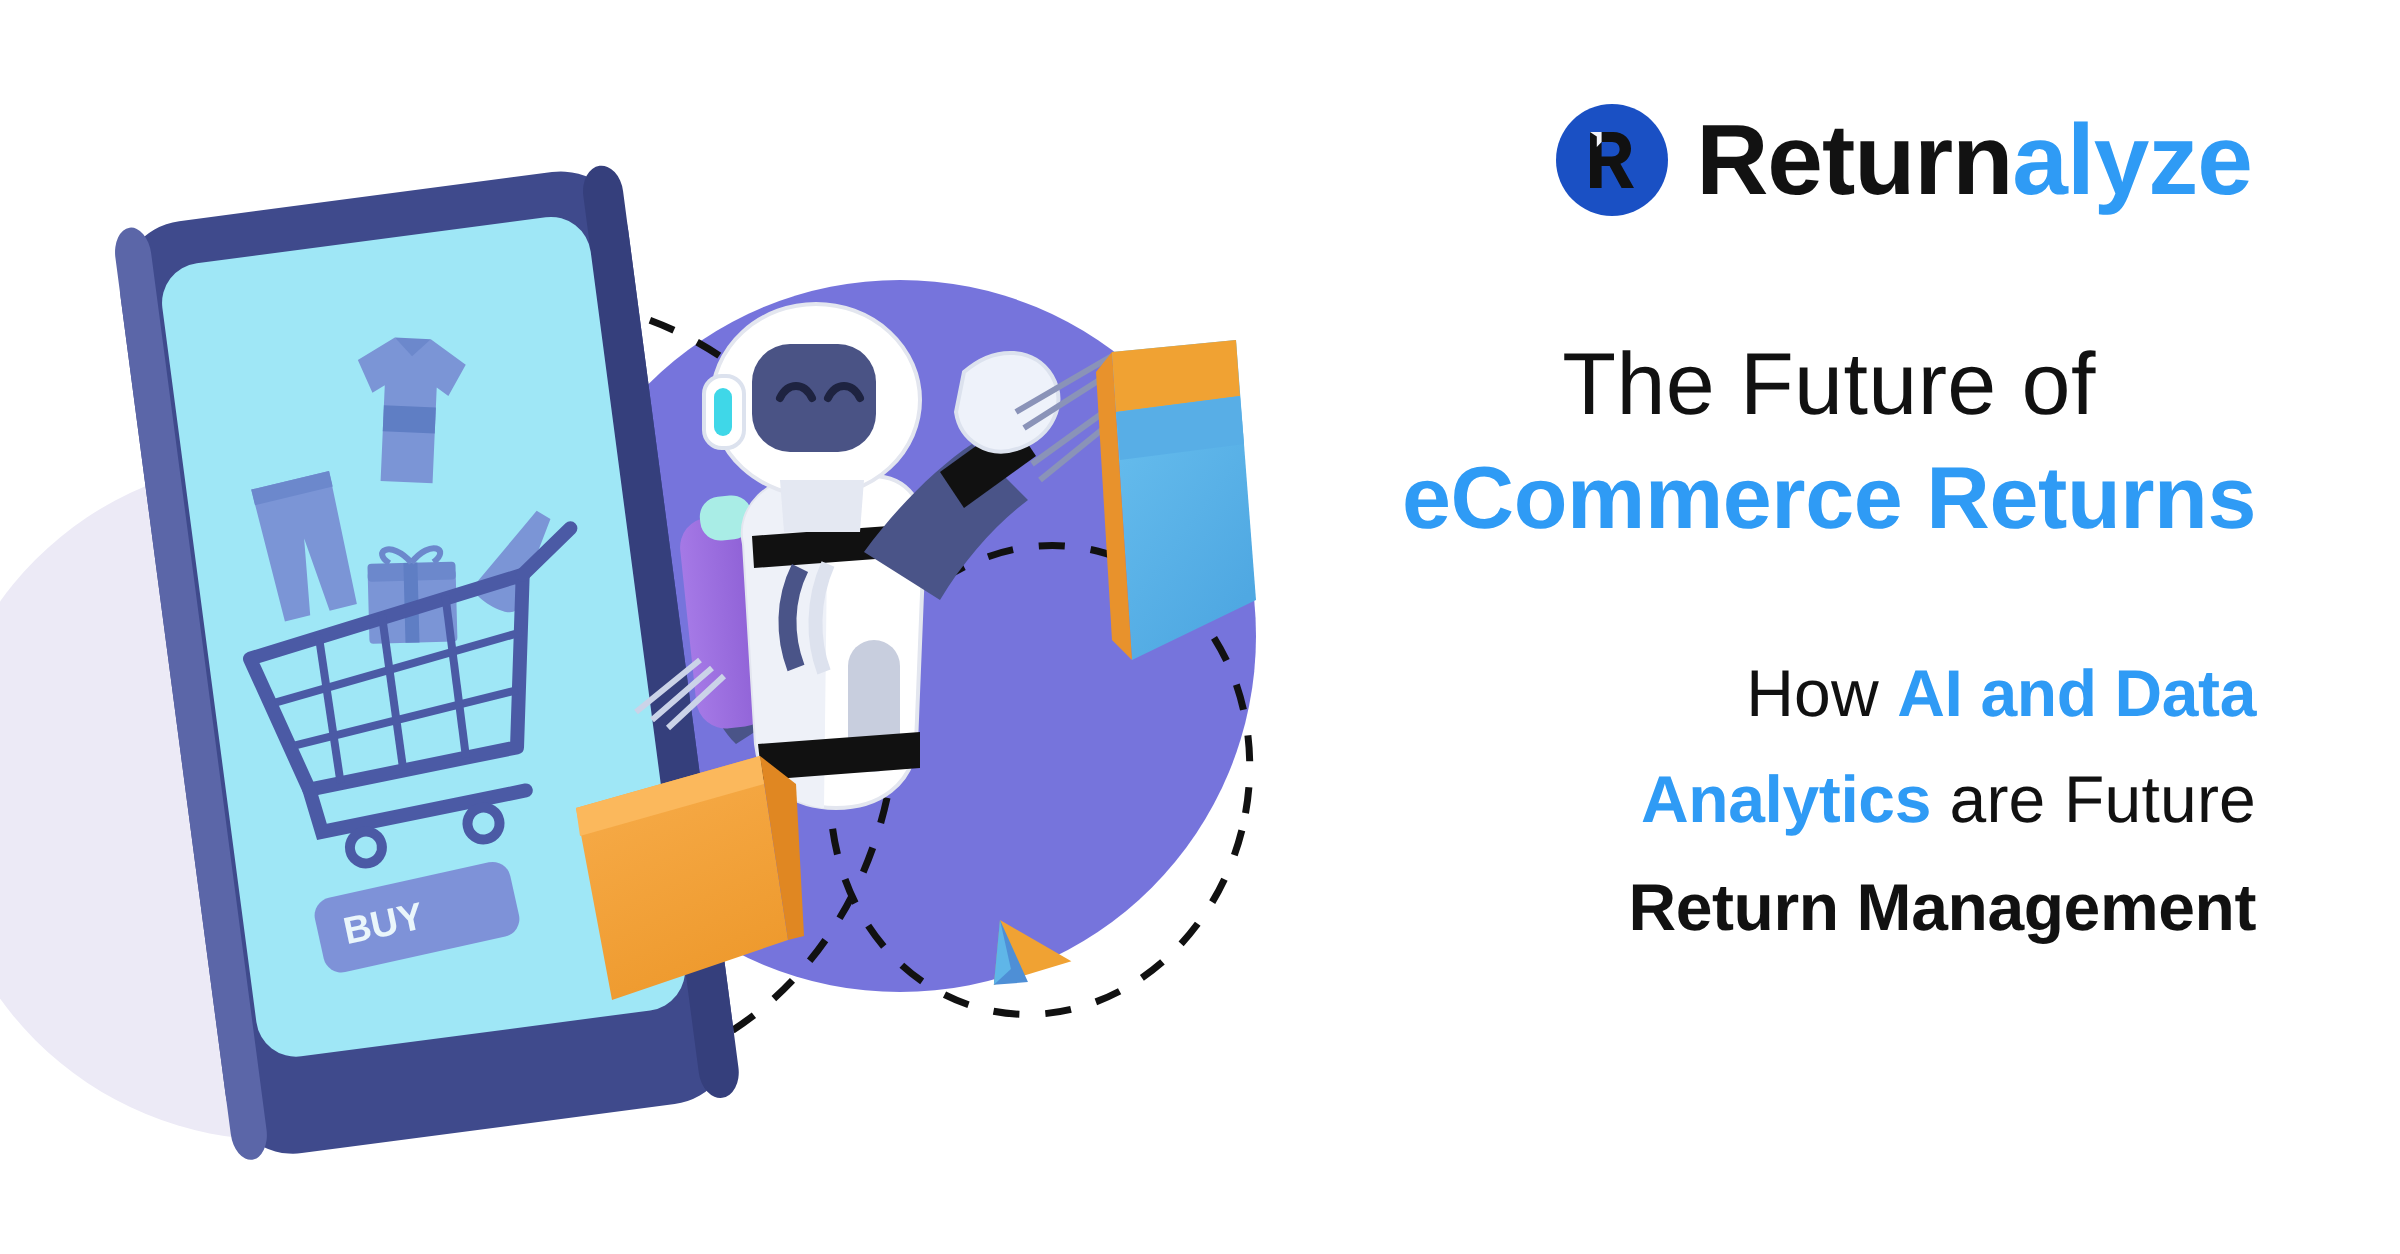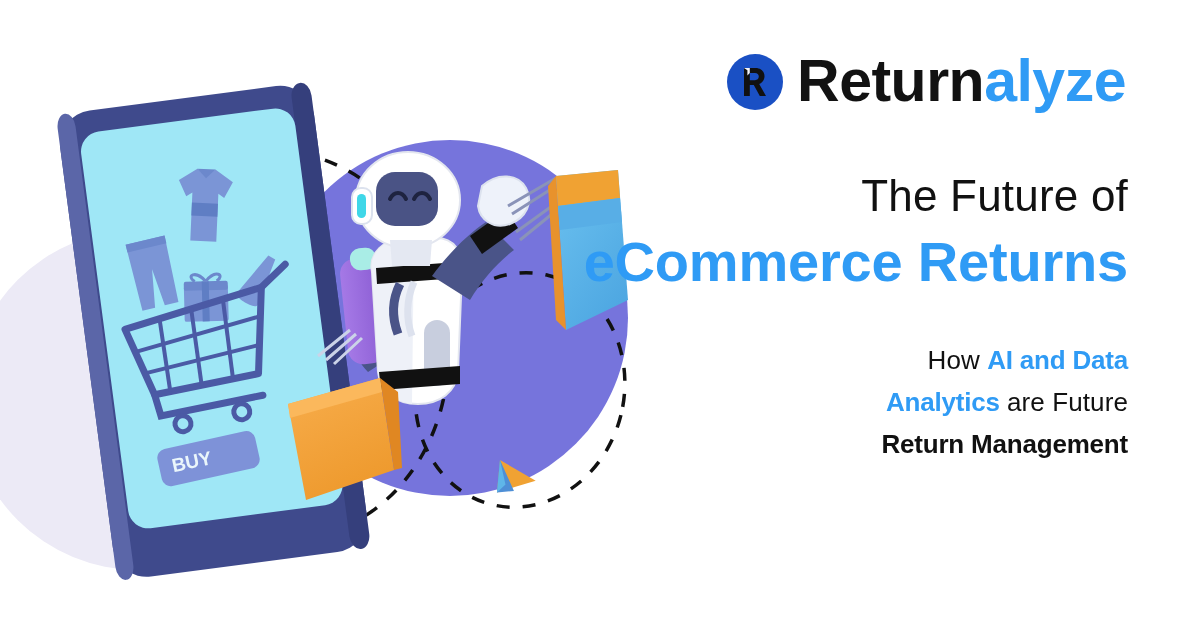--- a/index.html
+++ b/index.html
@@ -54,53 +54,54 @@
     border-radius: 50%;
     background: #1A50C4;
     display: flex;
     align-items: center;
     justify-content: center;
     flex: 0 0 auto;
   }
   #logo-badge svg { display:block; }
   #logo-wordmark {
     font-family: "Liberation Sans", sans-serif;
-    font-size: 59px;
+    font-size: 50px;
     font-weight: 700;
     letter-spacing: -0.5px;
     line-height: 1;
     white-space: nowrap;
   }
   .wm-dark { color: #121212; }
   .wm-blue { color: #2F9BF5; }
 
   
   #headline {
     margin-bottom: 40px;
   }
   #headline-line1 {
     font-size: 44px;
     font-weight: 300;
     color: #111111;
     letter-spacing: 0.2px;
     line-height: 1.24;
     white-space: nowrap;
+    text-align: center;
   }
   #headline-line2 {
-    font-size: 56px;
+    font-size: 44px;
     font-weight: 700;
     color: #2F9BF5;
     letter-spacing: -0.2px;
     line-height: 1.34;
     white-space: nowrap;
   }
 
   
   #subhead {
-    font-size: 26px;
+    font-size: 33px;
     line-height: 1.63;
     color: #111111;
     font-weight: 300;
     letter-spacing: 0.1px;
   }
   #subhead .row { white-space: nowrap; }
   .sb-bold-blue { font-weight: 700; color: #2F9BF5; letter-spacing: -0.2px; }
   .sb-bold-dark { font-weight: 700; color: #111111; letter-spacing: -0.2px; margin-top: 48px; }
   .sb-light { font-weight: 300; color: #111111; }
 </style>

